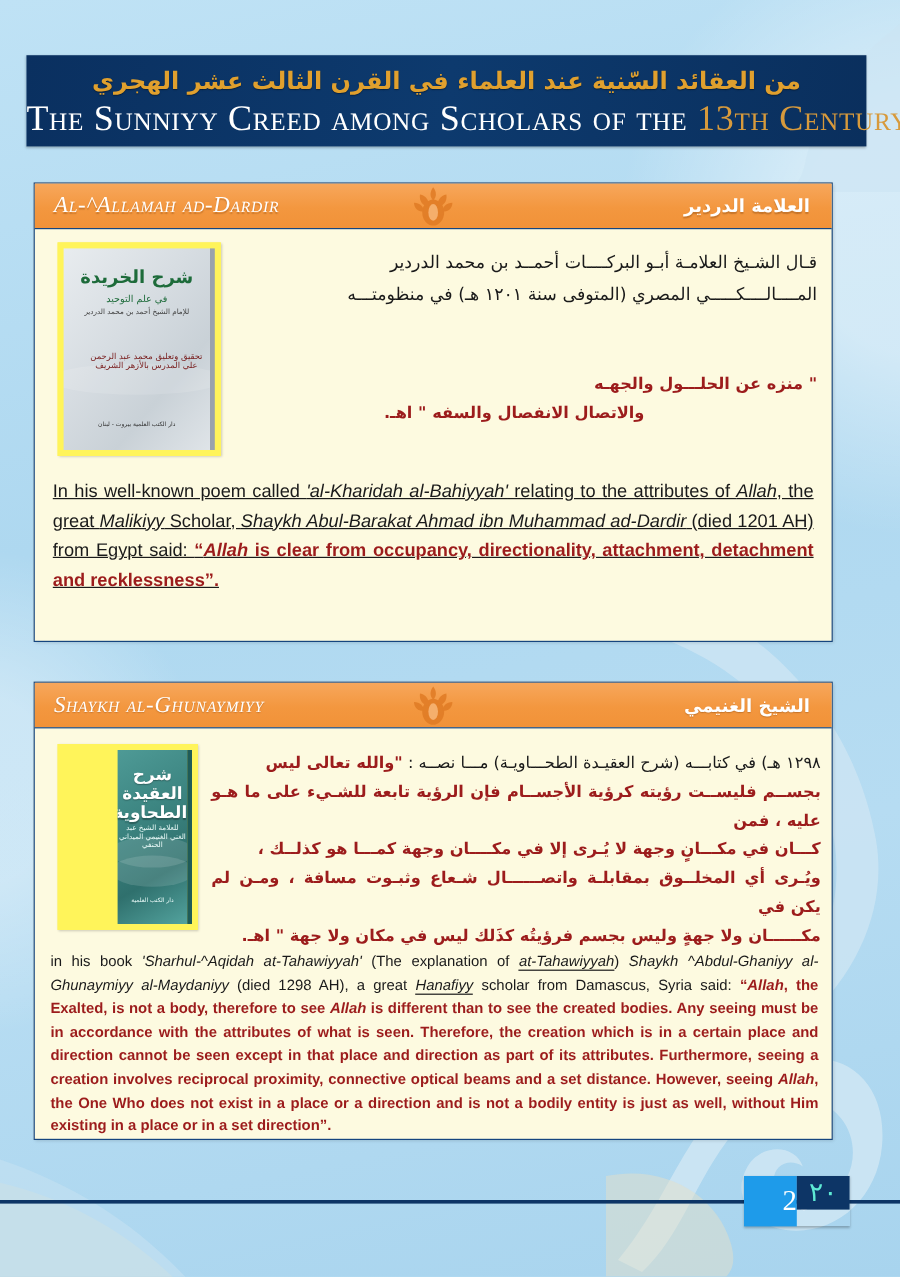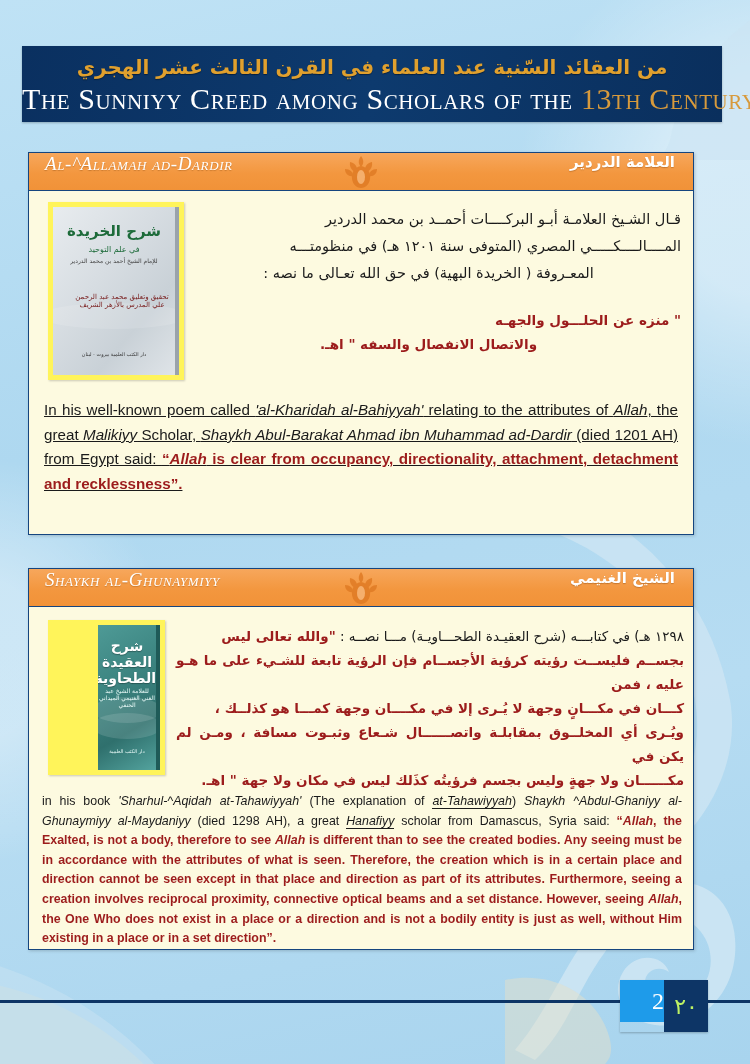--- a/index.html
+++ b/index.html
@@ -85,20 +85,21 @@
   }
   #card-dardir { left: 28px; top: 152px; width: 666px; height: 383px; }
   #card-ghunaymiyy { left: 28px; top: 568px; width: 666px; height: 382px; }
 
   .card-head {
     position: relative;
     height: 38px;
     background: linear-gradient(180deg, #f7a75c 0%, #f3973f 55%, #f19238 100%);
     border-bottom: 1px solid #15457f;
     display: flex;
+    align-items: center;
     justify-content: space-between;
     padding: 0 18px 0 16px;
     overflow: hidden;
   }
   .head-en {
     font-family: "Liberation Serif", serif;
     font-style: italic;
     font-variant: small-caps;
     font-size: 19px;
     color: #ffffff;
@@ -250,23 +251,23 @@
   }
   .pg-latin {
     width: 44px; height: 42px;
     background: #1e9bea;
     color: #ffffff;
     font-family: "Liberation Serif", serif;
     font-size: 24px;
     display: flex; align-items: center; justify-content: center; padding-left: 44px;
   }
   .pg-arabic {
-    width: 44px; height: 52px;
+    width: 44px; height: 28px;
     background: #0d3566;
-    color: #bef264;
+    color: #5eead4;
     font-family: "DejaVu Sans", sans-serif;
     font-size: 22px;
     display: flex; align-items: center; justify-content: center;
   }
 </style>
 </head>
 <body>
 
 <div class="page-bg"></div>
 
@@ -339,21 +340,20 @@
 محمد عبد الرحمن علي
 المدرس بالأزهر الشريف</div>
     <div class="bk-pub">دار الكتب العلمية
 بيروت - لبنان</div>
   </div>
 </div>
 
 <div class="ar-block" id="ar-dardir">
   <span class="ar-line">قـال الشـيخ العلامـة أبـو البركــــات أحمــد بن محمد الدردير</span>
   <span class="ar-line">المــــالــــكـــــي المصري (المتوفى سنة ١٢٠١ هـ) في منظومتـــه</span>
-  <span class="ar-line ar-center">المعـروفة ( الخريدة البهية) في حق الله تعـالى ما نصه :</span>
 </div>
 
 <div class="ar-block red" id="ar-dardir-quote">
   <span class="ar-line">" منزه عن الحلـــول والجهـه</span>
   <span class="ar-line ar-center">والاتصال الانفصال والسفه " اهـ.</span>
 </div>
 
 <div class="en-block" id="en-dardir">
   <span>In his well-known poem called </span><i>'al-Kharidah al-Bahiyyah'</i><span> relating to the attributes of </span><i>Allah</i><span>, the great </span><i>Malikiyy</i><span> Scholar, </span><i>Shaykh Abul-Barakat Ahmad ibn Muhammad ad-Dardir</i><span> (died 1201 AH) from Egypt said: </span><span class="red-quote"><span>“</span><i>Allah</i><span> is clear from occupancy, directionality, attachment, detachment and recklessness”.</span></span>
 </div>

